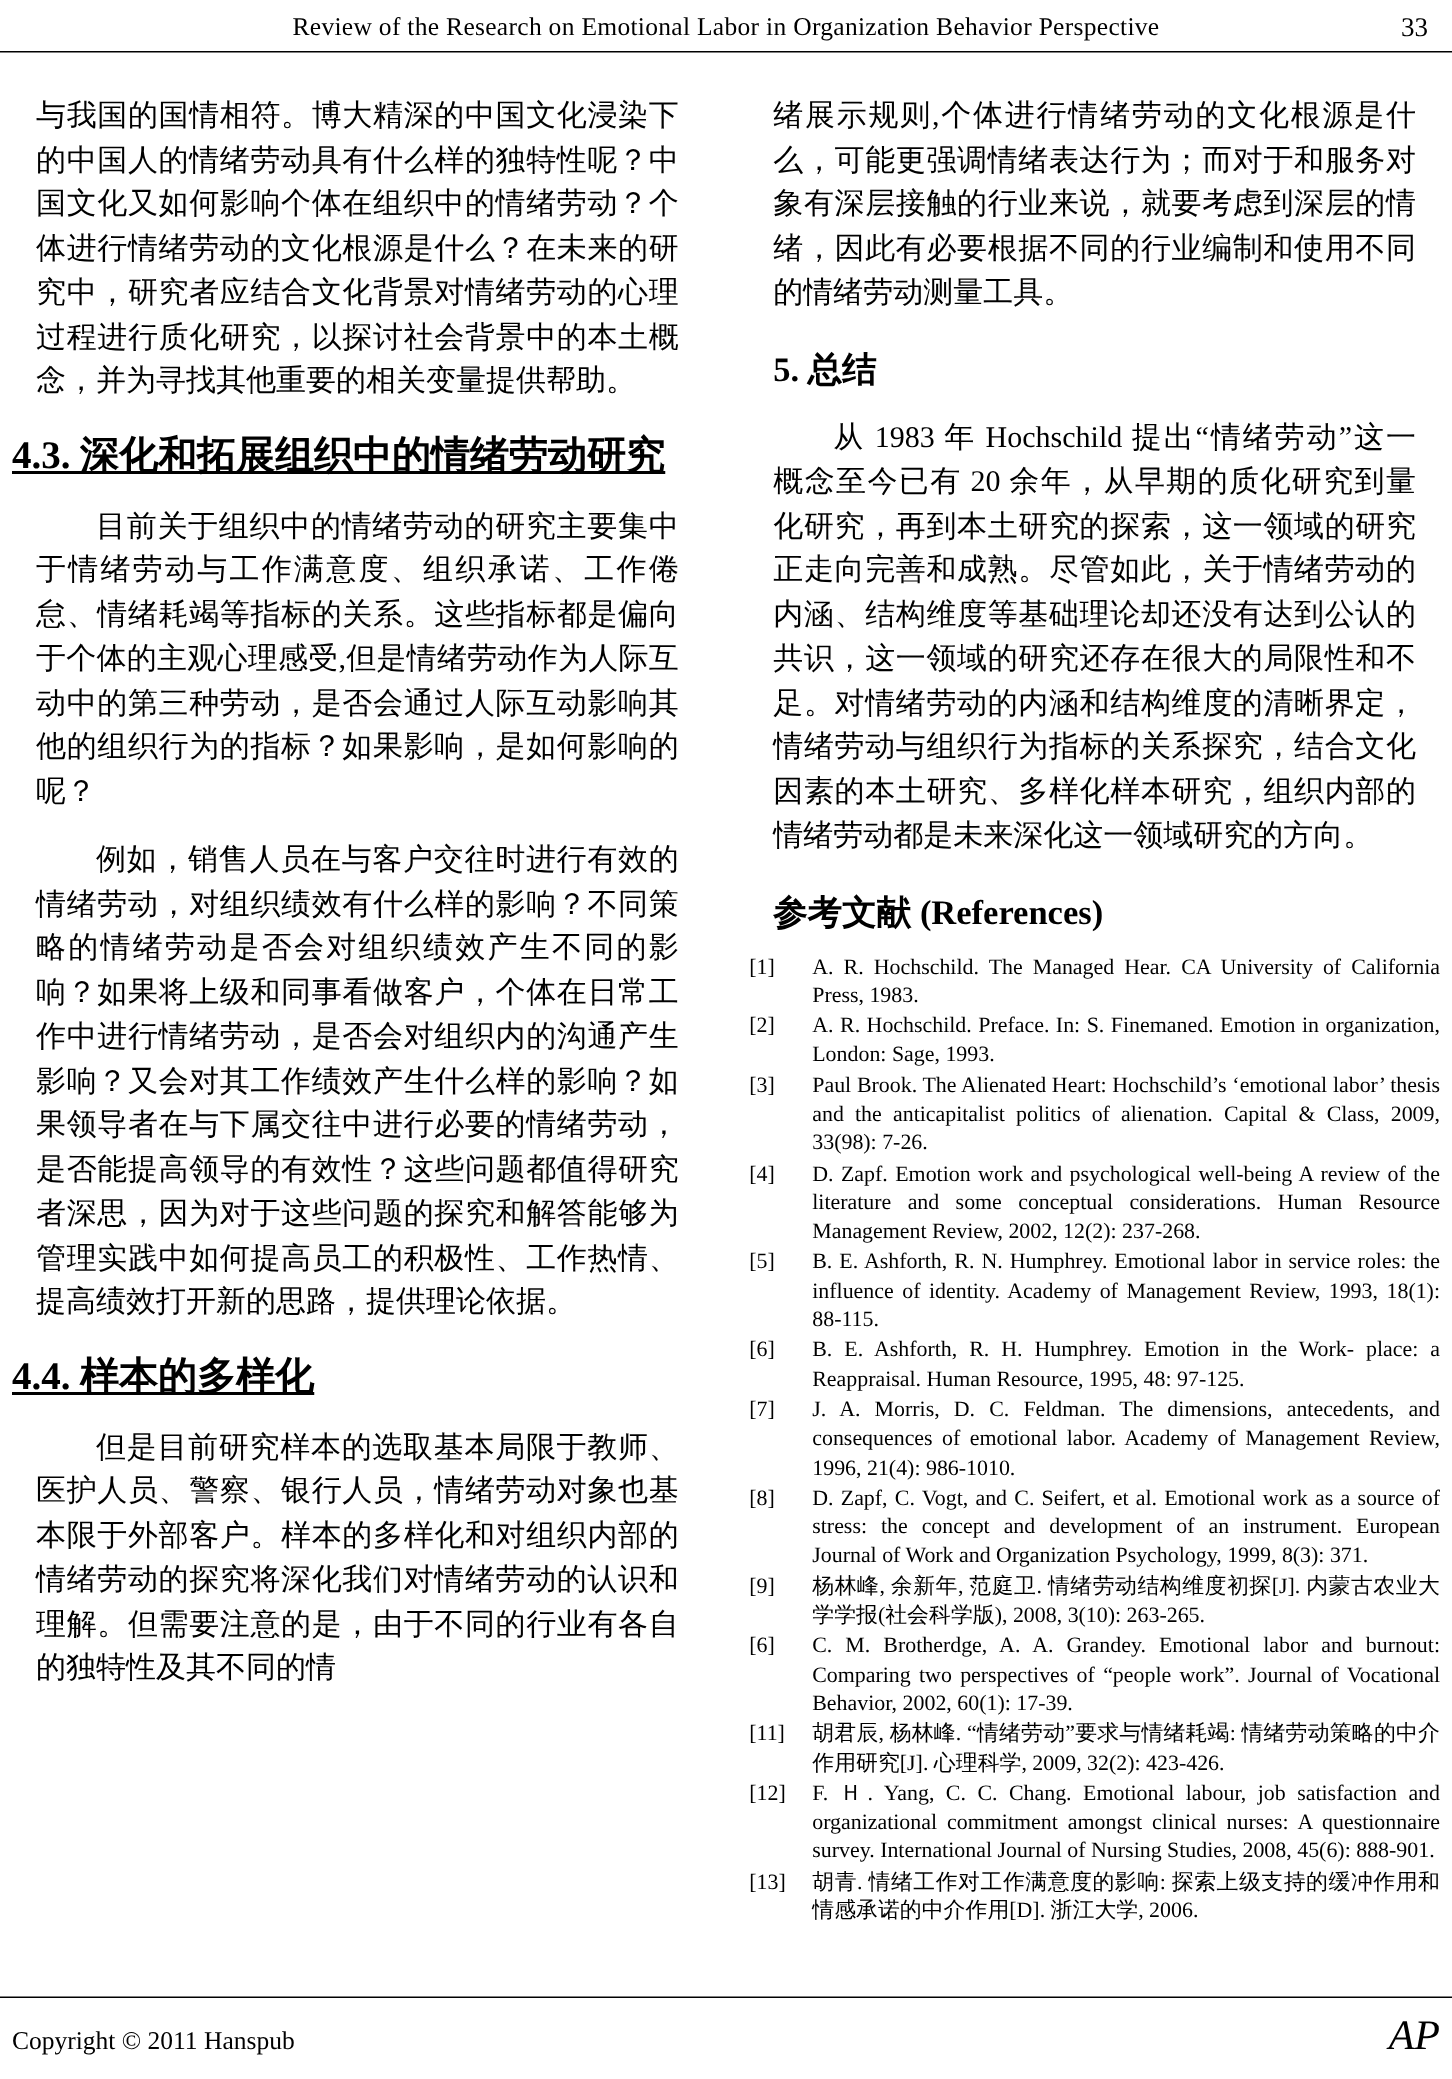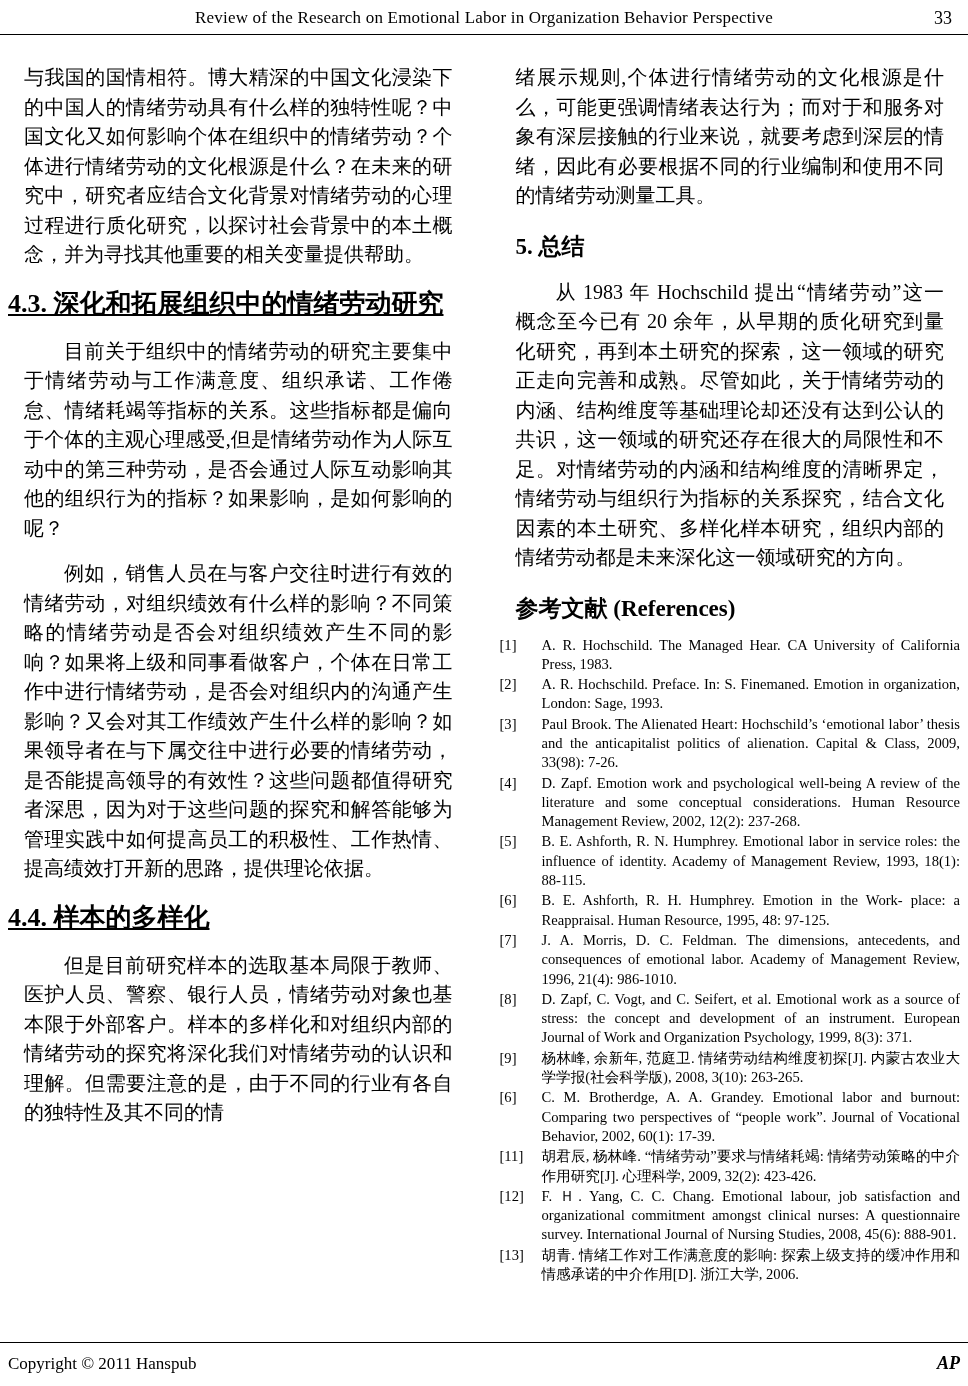--- a/index.html
+++ b/index.html
@@ -40,21 +40,21 @@
   }
   
   ol.refs { list-style: none; margin: 6px 0 0 0; padding: 0; }
   ol.refs li { display: flex; font-size: 14.6px; line-height: 19.3px; margin: 0 0 1px 0; }
   .ref-num { flex: 0 0 42px; }
   .ref-text { flex: 1 1 auto; text-align: justify; }
   
   footer { margin-top: auto; flex: 0 0 auto; }
   .footer-row { display: flex; justify-content: space-between; align-items: baseline; padding: 10px 0 12px 0; text-align: right; }
   .footer-copyright { font-size: 17px; }
-  .footer-logo { font-size: 18px; font-weight: bold; font-style: italic; }
+  .footer-logo { font-size: 28px; font-weight: normal; font-style: italic; }
 </style>
 </head>
 <body>
 
 <div class="page">
 
   <header>
     <div class="header-row">
       <span class="header-title">Review of the Research on Emotional Labor in Organization Behavior Perspective</span>
       <span class="header-page">33</span>

